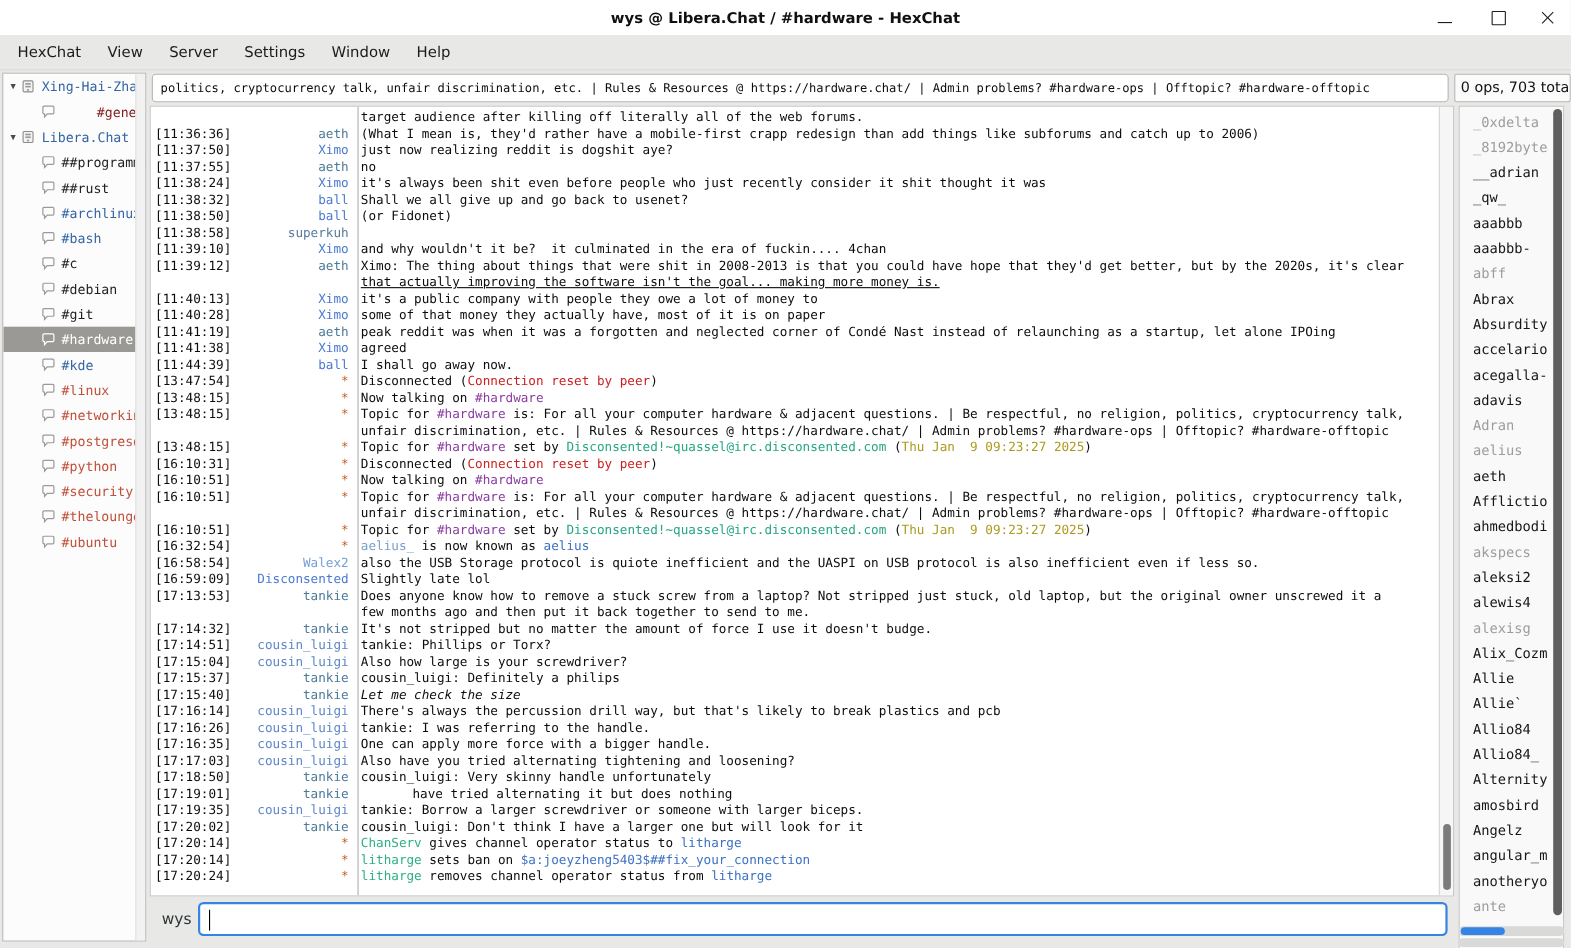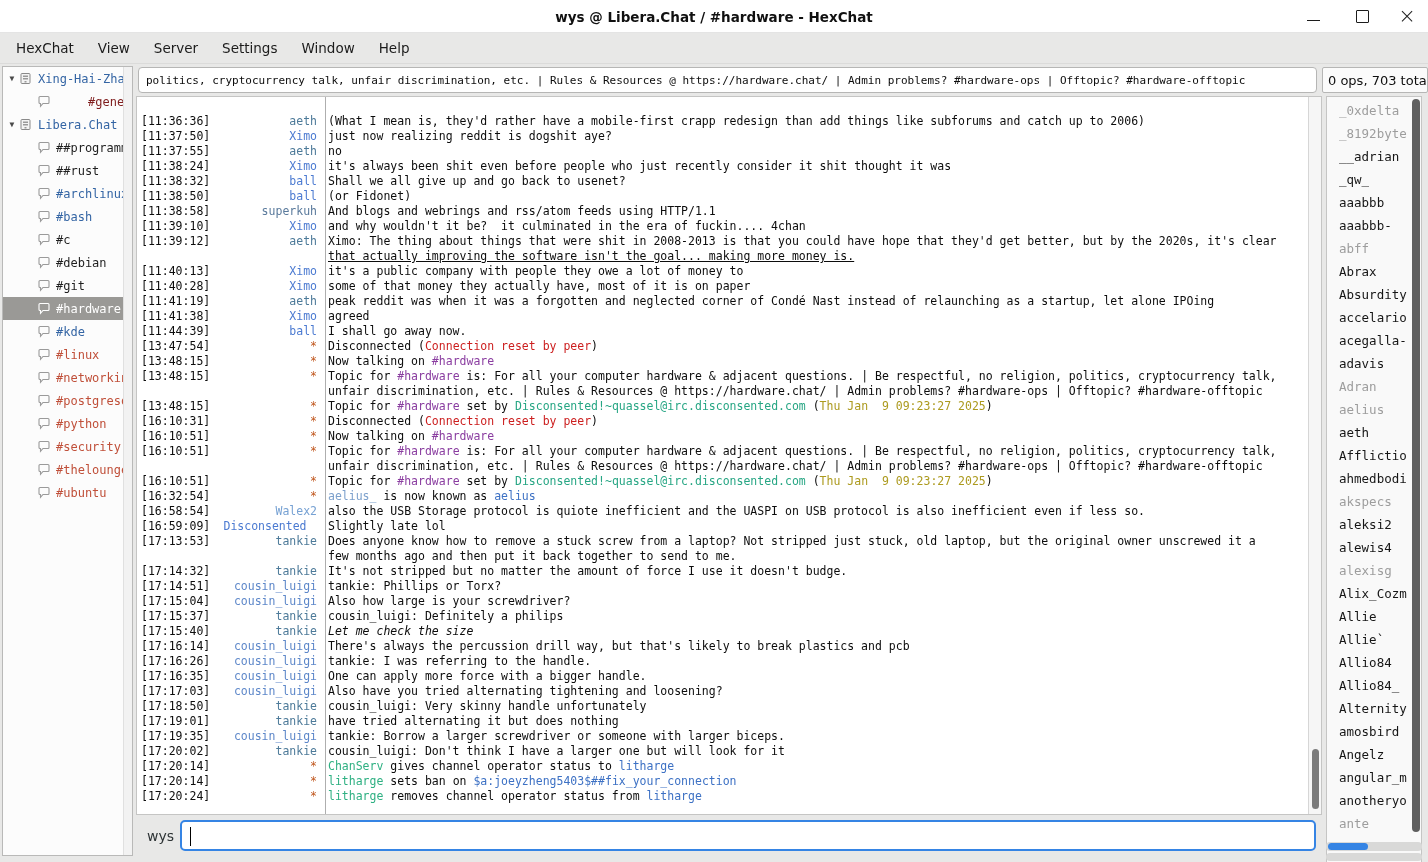--- a/index.html
+++ b/index.html
@@ -287,20 +287,21 @@
     </div>
   <div class="tree-scroll"></div>
 </div>
 
 <div class="chatpanel">
   <div class="nick-sep"></div>
   <div class="chatlog" id="chat-log">
       <div class="cline">
         <span class="ct"></span>
         <span class="cn" style="color: rgb(12, 12, 12);"></span>
+        <span class="cm"><span style="color: rgb(12, 12, 12);">target audience after killing off literally all of the web forums.</span></span>
       </div>
       <div class="cline">
         <span class="ct">[11:36:36]</span>
         <span class="cn" style="color: rgb(77, 122, 153);">aeth</span>
         <span class="cm"><span style="color: rgb(12, 12, 12);">(What I mean is, they'd rather have a mobile-first crapp redesign than add things like subforums and catch up to 2006)</span></span>
       </div>
       <div class="cline">
         <span class="ct">[11:37:50]</span>
         <span class="cn" style="color: rgb(75, 122, 209);">Ximo</span>
         <span class="cm"><span style="color: rgb(12, 12, 12);">just now realizing reddit is dogshit aye?</span></span>
@@ -321,21 +322,20 @@
         <span class="cm"><span style="color: rgb(12, 12, 12);">Shall we all give up and go back to usenet?</span></span>
       </div>
       <div class="cline">
         <span class="ct">[11:38:50]</span>
         <span class="cn" style="color: rgb(75, 122, 209);">ball</span>
         <span class="cm"><span style="color: rgb(12, 12, 12);">(or Fidonet)</span></span>
       </div>
       <div class="cline">
         <span class="ct">[11:38:58]</span>
         <span class="cn" style="color: rgb(90, 122, 156);">superkuh</span>
-        <span class="cm"><span style="color: rgb(12, 12, 12);">And blogs and webrings and rss/atom feeds using HTTP/1.1</span></span>
       </div>
       <div class="cline">
         <span class="ct">[11:39:10]</span>
         <span class="cn" style="color: rgb(75, 122, 209);">Ximo</span>
         <span class="cm"><span style="color: rgb(12, 12, 12);">and why wouldn't it be?  it culminated in the era of fuckin.... 4chan</span></span>
       </div>
       <div class="cline">
         <span class="ct">[11:39:12]</span>
         <span class="cn" style="color: rgb(77, 122, 153);">aeth</span>
         <span class="cm"><span style="color: rgb(12, 12, 12);">Ximo: The thing about things that were shit in 2008-2013 is that you could have hope that they'd get better, but by the 2020s, it's clear</span></span>
@@ -425,21 +425,21 @@
         <span class="cn" style="color: rgb(192, 86, 29);">*</span>
         <span class="cm"><span style="color: rgb(124, 160, 204);">aelius_</span><span style="color: rgb(12, 12, 12);"> is now known as </span><span style="color: rgb(61, 113, 196);">aelius</span></span>
       </div>
       <div class="cline">
         <span class="ct">[16:58:54]</span>
         <span class="cn" style="color: rgb(118, 161, 211);">Walex2</span>
         <span class="cm"><span style="color: rgb(12, 12, 12);">also the USB Storage protocol is quiote inefficient and the UASPI on USB protocol is also inefficient even if less so.</span></span>
       </div>
       <div class="cline">
         <span class="ct">[16:59:09]</span>
-        <span class="cn" style="color: rgb(75, 122, 209); text-align: center;">Disconsented</span>
+        <span class="cn" style="color: rgb(75, 122, 209);">Disconsented</span>
         <span class="cm"><span style="color: rgb(12, 12, 12);">Slightly late lol</span></span>
       </div>
       <div class="cline">
         <span class="ct">[17:13:53]</span>
         <span class="cn" style="color: rgb(77, 122, 153);">tankie</span>
         <span class="cm"><span style="color: rgb(12, 12, 12);">Does anyone know how to remove a stuck screw from a laptop? Not stripped just stuck, old laptop, but the original owner unscrewed it a</span></span>
       </div>
       <div class="cline">
         <span class="ct"></span>
         <span class="cn" style="color: rgb(12, 12, 12);"></span>
@@ -491,21 +491,21 @@
         <span class="cm"><span style="color: rgb(12, 12, 12);">Also have you tried alternating tightening and loosening?</span></span>
       </div>
       <div class="cline">
         <span class="ct">[17:18:50]</span>
         <span class="cn" style="color: rgb(77, 122, 153);">tankie</span>
         <span class="cm"><span style="color: rgb(12, 12, 12);">cousin_luigi: Very skinny handle unfortunately</span></span>
       </div>
       <div class="cline">
         <span class="ct">[17:19:01]</span>
         <span class="cn" style="color: rgb(77, 122, 153);">tankie</span>
-        <span class="cm"><span style="color: rgb(12, 12, 12);">have tried alternating it but does nothing</span></span>
+        <span class="cm"><span style="color: rgb(12, 12, 12); margin-left: 47px;">have tried alternating it but does nothing</span></span>
       </div>
       <div class="cline">
         <span class="ct">[17:19:35]</span>
         <span class="cn" style="color: rgb(93, 135, 201);">cousin_luigi</span>
         <span class="cm"><span style="color: rgb(12, 12, 12);">tankie: Borrow a larger screwdriver or someone with larger biceps.</span></span>
       </div>
       <div class="cline">
         <span class="ct">[17:20:02]</span>
         <span class="cn" style="color: rgb(77, 122, 153);">tankie</span>
         <span class="cm"><span style="color: rgb(12, 12, 12);">cousin_luigi: Don't think I have a larger one but will look for it</span></span>

